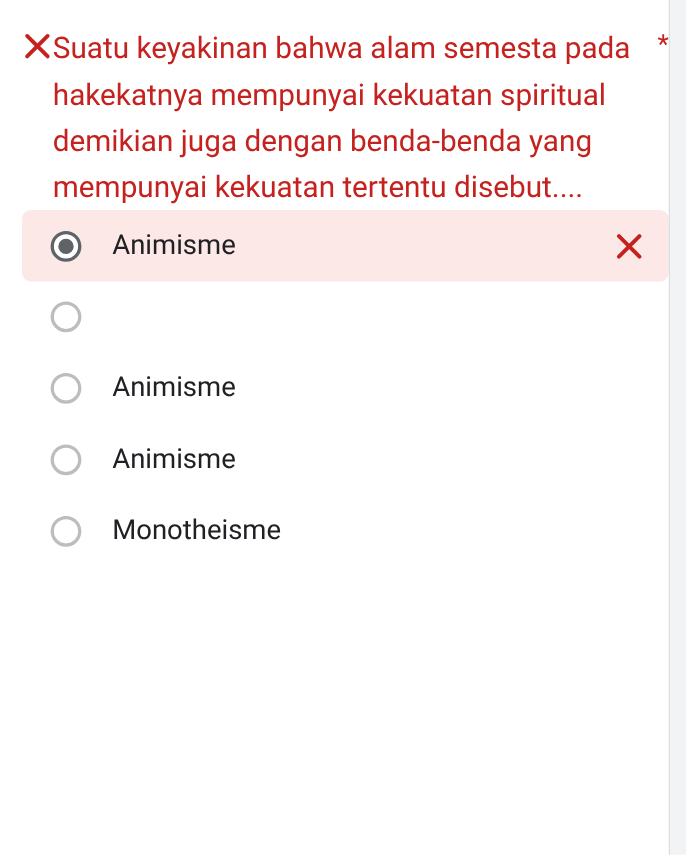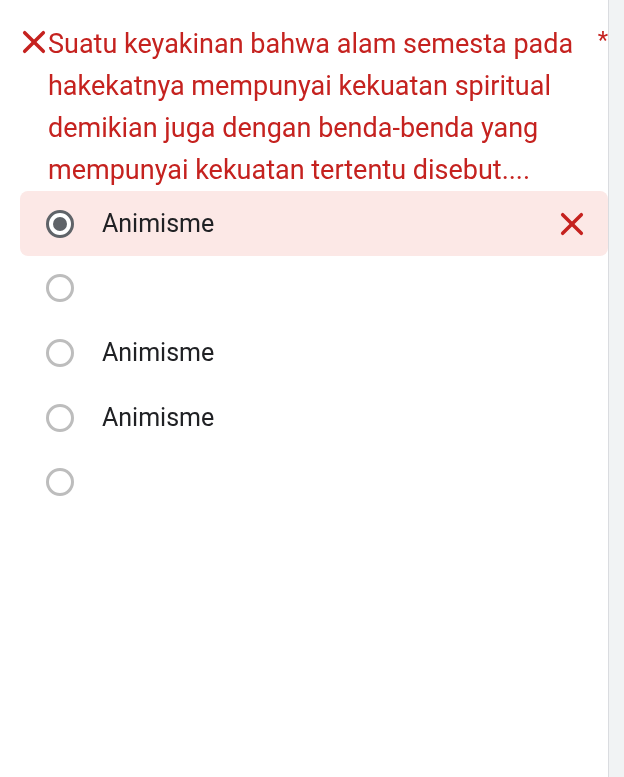--- a/index.html
+++ b/index.html
@@ -153,18 +153,19 @@
       <div class="option-label">Animisme</div>
     </div>
 
     <div class="option">
       <div class="radio"></div>
       <div class="option-label">Animisme</div>
     </div>
 
     <div class="option">
       <div class="radio"></div>
+      <div class="option-label">Monotheisme</div>
     </div>
 
   </div>
 </div>
 
 <div class="right-border"></div>
 
 </body></html>

